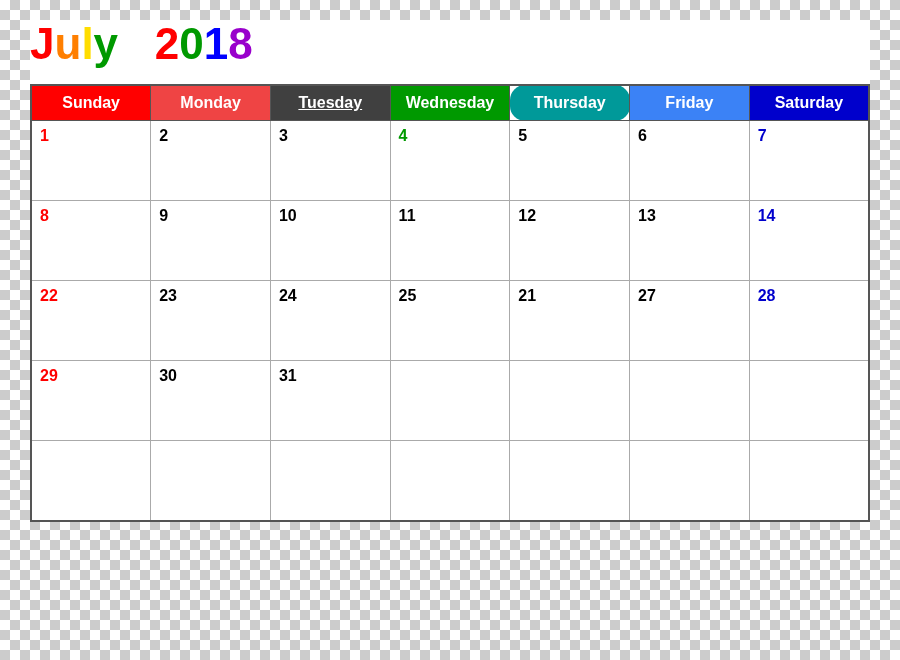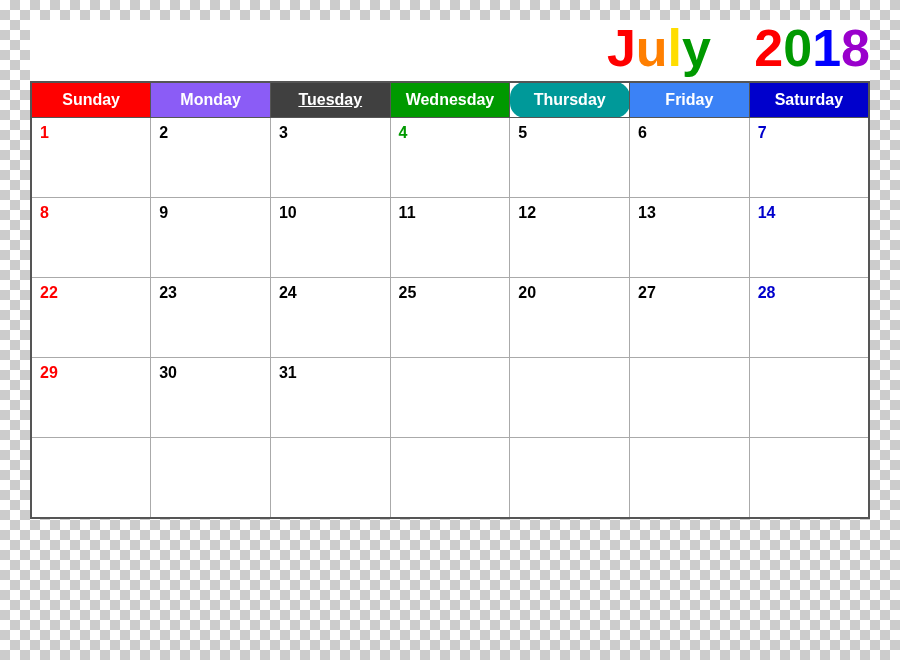--- a/index.html
+++ b/index.html
@@ -21,24 +21,24 @@
       padding: 20px 30px;
       font-family: Arial, Helvetica, sans-serif;
     }
 
     #calendar-container {
       background: #fff;
       width: 840px;
     }
 
     #calendar-title {
-      text-align: right;
-      font-size: 52px;
+      text-align: left;
+      font-size: 44px;
       font-weight: bold;
-      margin-bottom: 4px;
+      margin-bottom: 16px;
       line-height: 1.1;
     }
 
     .title-july {
       color: #ff0000;
     }
 
     #calendar-table {
       width: 100%;
       border-collapse: collapse;
@@ -63,21 +63,21 @@
       background: #fff;
       font-size: 16px;
       font-weight: bold;
     }
 
     .day-num {
       display: inline-block;
     }
 
     .th-sunday   { background-color: #ff0000; }
-    .th-monday   { background-color: #8b5cf6; }
+    .th-monday   { background-color: #ef4444; }
     .th-tuesday  { background-color: #404040; text-decoration: underline; }
     .th-wednesday{ background-color: #009900; }
     .th-thursday { background-color: #009999; border-radius: 15px; }
     .th-friday   { background-color: #3b82f6; }
     .th-saturday { background-color: #0000cc; }
 
     .color-sunday   { color: #ff0000; }
     .color-wednesday{ color: #009900; }
     .color-saturday { color: #0000cc; }
     .color-default  { color: #000; }
@@ -125,21 +125,21 @@
           <td><span class="day-num color-default">11</span></td>
           <td><span class="day-num color-default">12</span></td>
           <td><span class="day-num color-default">13</span></td>
           <td><span class="day-num color-saturday">14</span></td>
         </tr>
         <tr>
           <td><span class="day-num color-sunday">22</span></td>
           <td><span class="day-num color-default">23</span></td>
           <td><span class="day-num color-default">24</span></td>
           <td><span class="day-num color-default">25</span></td>
-          <td><span class="day-num color-default">20</span></td>
+          <td><span class="day-num color-default">21</span></td>
           <td><span class="day-num color-default">27</span></td>
           <td><span class="day-num color-saturday">28</span></td>
         </tr>
         <tr>
           <td><span class="day-num color-sunday">29</span></td>
           <td><span class="day-num color-default">30</span></td>
           <td><span class="day-num color-default">31</span></td>
           <td></td>
           <td></td>
           <td></td>

